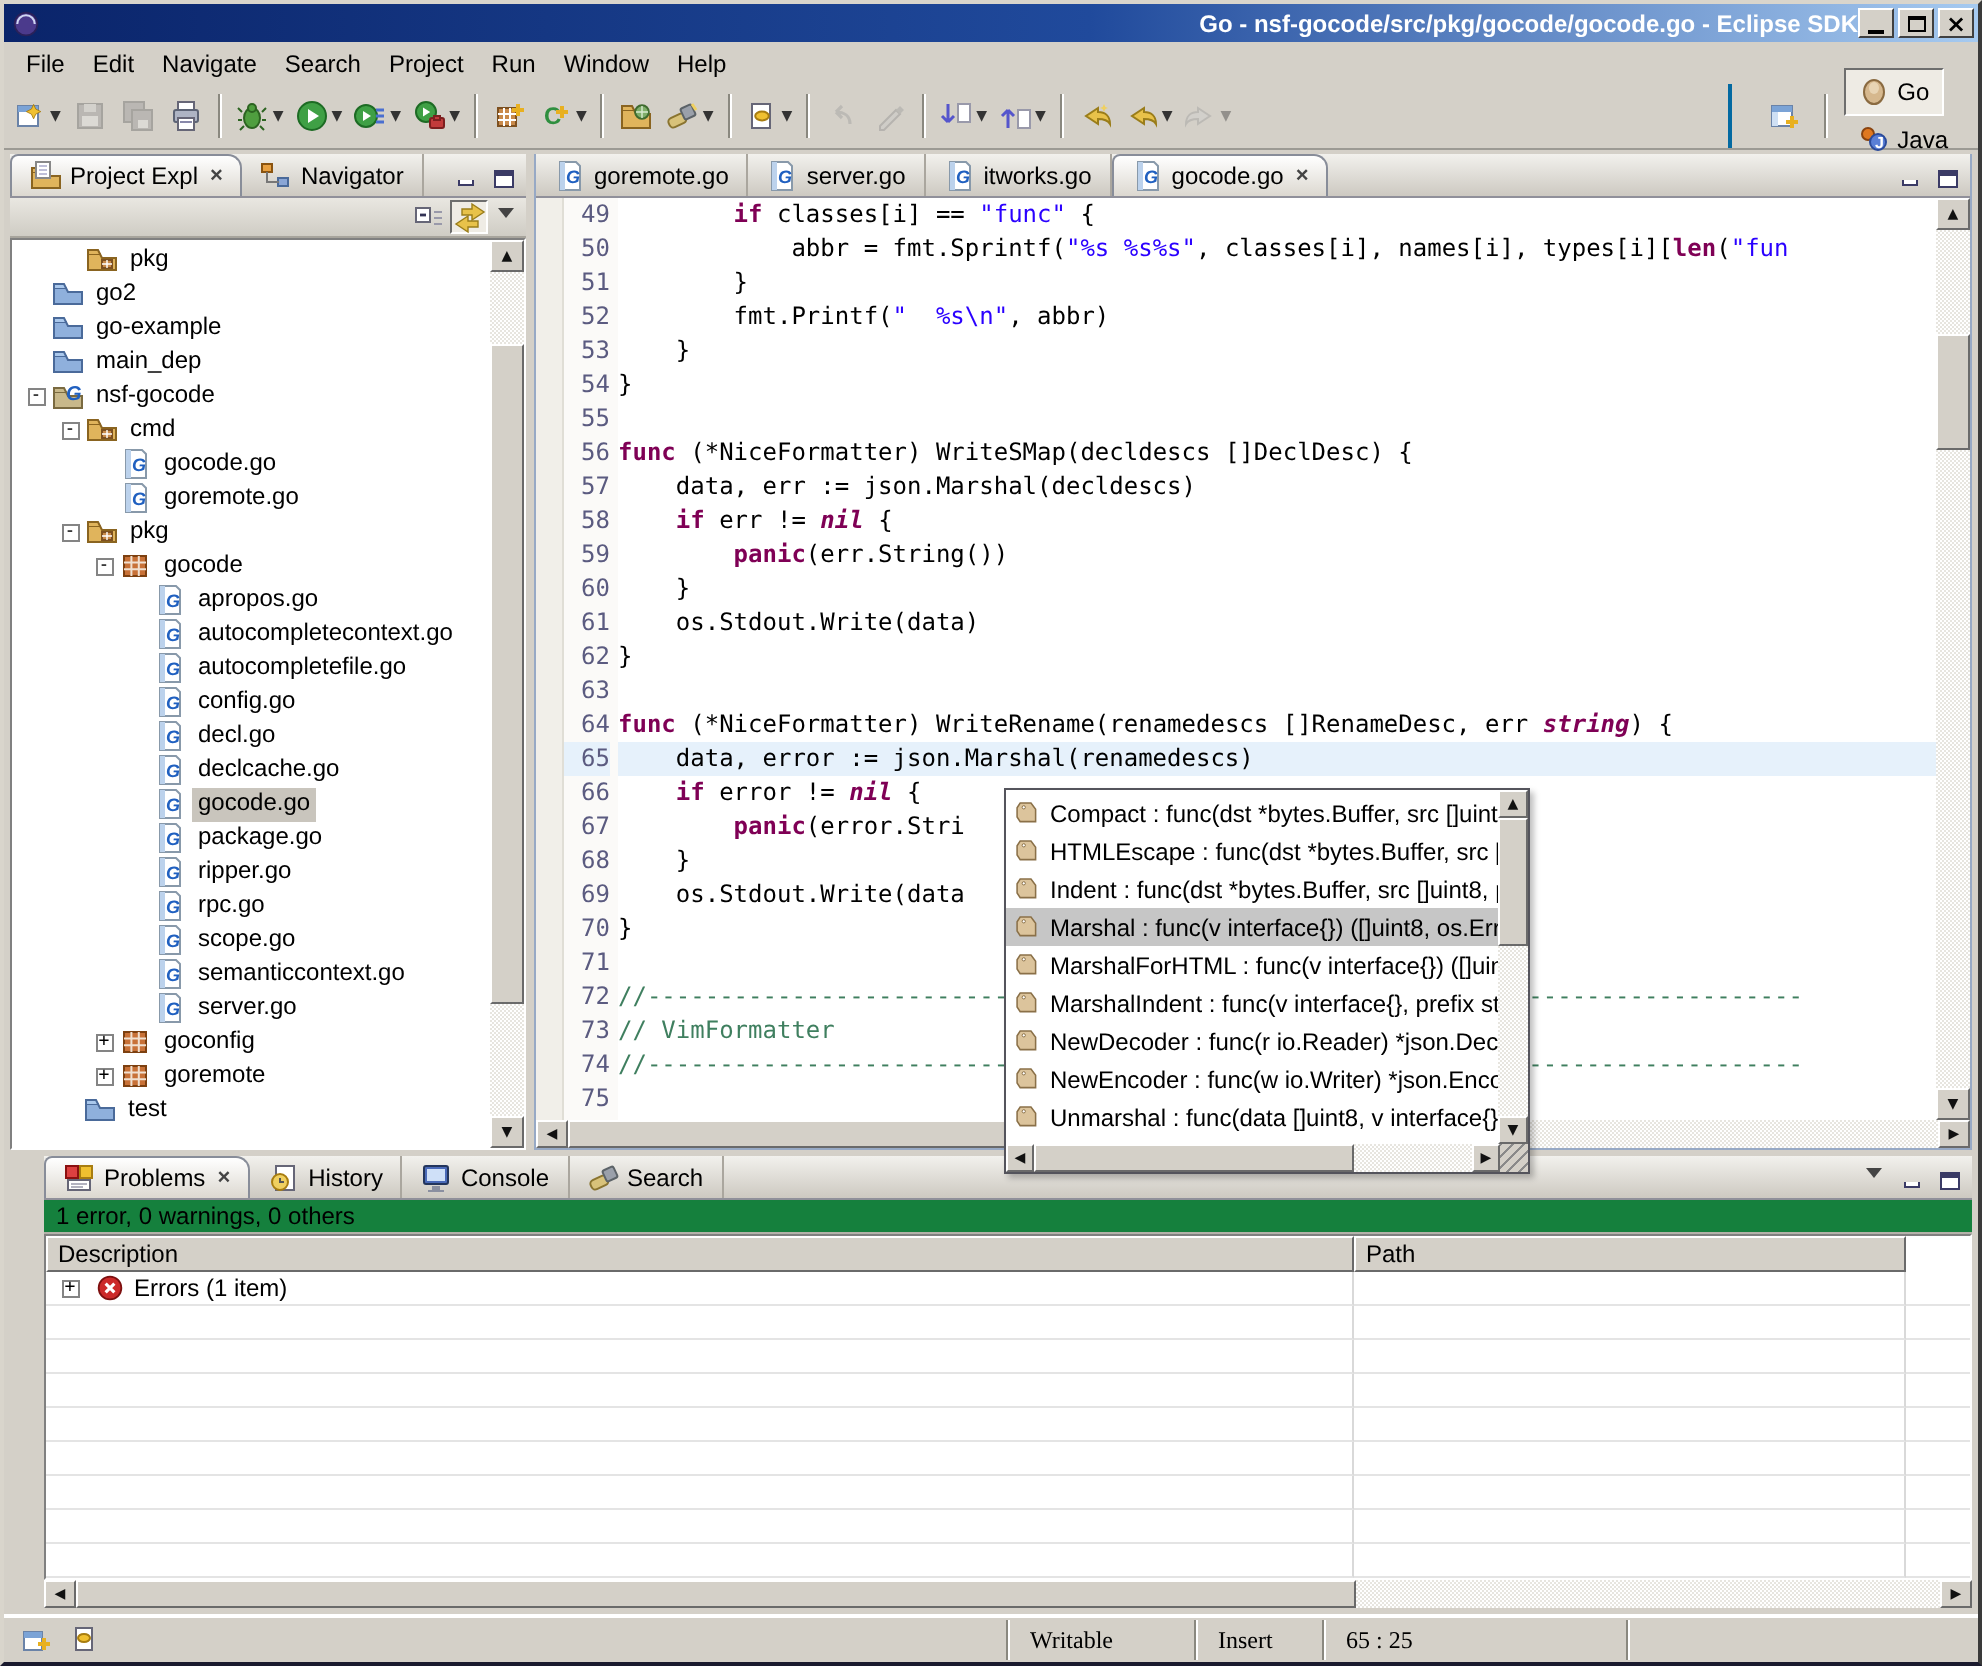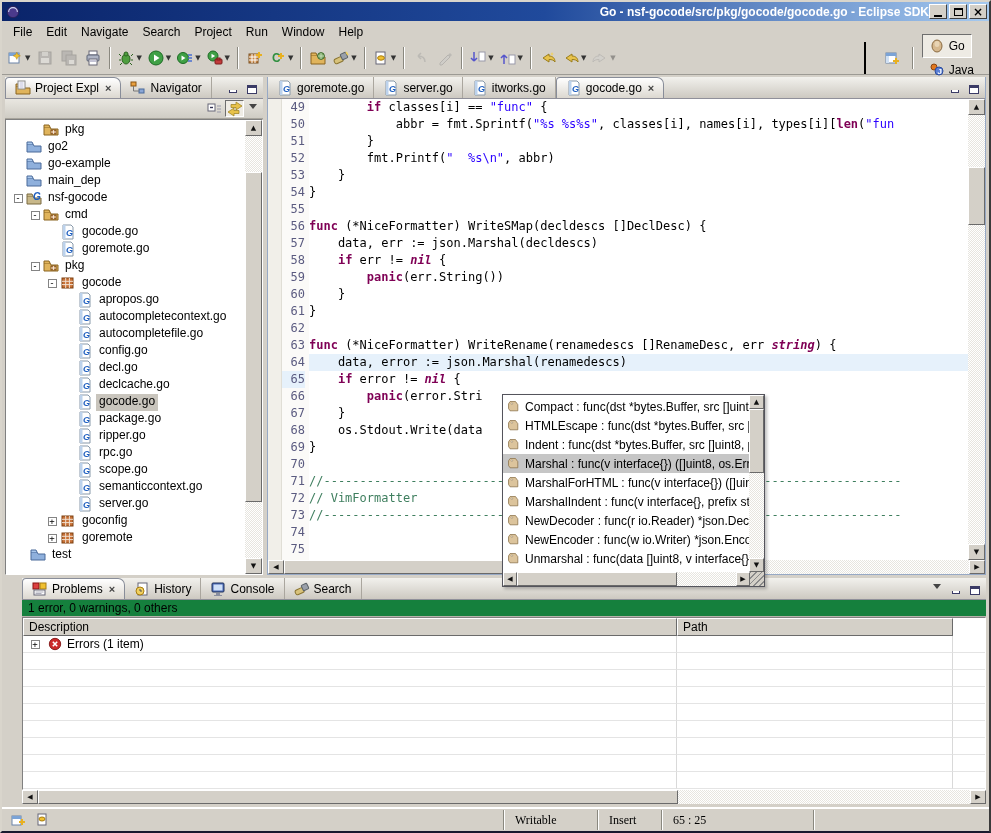--- a/index.html
+++ b/index.html
@@ -33,21 +33,21 @@
   .tb-group { display:flex; align-items:center; }
   .tb-sep { width:2px; height:22px; margin:0 4px; border-left:1px solid #8a887f; border-right:1px solid #fff; }
   .tb-btn { height:24px; min-width:24px; display:flex; align-items:center; justify-content:center;
             background:transparent; border:1px solid transparent; padding:0 2px; }
   .tb-btn.disabled { opacity:.4; filter:grayscale(1); }
   .dd { font-size:7px; color:#333; margin-left:2px; font-family:"DejaVu Sans", sans-serif; }
   .icon { display:inline-flex; width:16px; height:16px; align-items:center; justify-content:center; }
   .icon svg { display:block; }
 
   .persp { display:flex; align-items:center; gap:4px; padding:0 6px 0 14px;
-           border-left:2px solid #000000; height:100%; }
+           border-left:2px solid #0369a1; height:100%; }
   .persp-btn { display:flex; align-items:center; gap:4px; height:24px; padding:0 6px;
                background:transparent; border:1px solid transparent; font-size:12px; }
   .persp-btn.active { background:#eeebe4; border-color:#6e6e6e #fff #fff #6e6e6e; }
 
   
   .main { flex:0 0 500px; display:flex; padding:2px 3px 0 3px; gap:0; }
   .sash { width:4px; }
 
   .panel { display:flex; flex-direction:column; }
   .tabrow { height:22px; flex:0 0 22px; display:flex; align-items:flex-end;
@@ -772,21 +772,21 @@
                 <span class="exp-box">+</span>
               </span>
               <span class="icon">
                 <svg width="16" height="16" viewBox="0 0 16 16" xmlns="http://www.w3.org/2000/svg">
                   <rect x="2" y="3" width="11" height="10" fill="#c87137" stroke="#7d4010"></rect>
                   <path d="M2 6.3h11M2 9.6h11M5.7 3v10M9.4 3v10" stroke="#f0e0d0" stroke-width="1"></path>
                 </svg>
               </span>
               <span class="tree-label">goremote</span>
             </div>
-            <div class="tree-row" style="padding-left: 8px;">
+            <div class="tree-row" style="padding-left: 20px;">
               <span class="expander"></span>
               <span class="icon">
                 <svg width="16" height="16" viewBox="0 0 16 16" xmlns="http://www.w3.org/2000/svg">
                   <path d="M1 5h6l1 2h7v6H1z" fill="#8fb0dc" stroke="#4a6a9a"></path>
                   <path d="M1 5V3h5l1 2" fill="#aac8ec" stroke="#4a6a9a"></path>
                 </svg>
               </span>
               <span class="tree-label">test</span>
             </div>
           </div>
@@ -893,20 +893,21 @@
               <div class="code-line"><span>        }</span></div>
               <div class="code-line"><span>        fmt.Printf(</span><span class="tk-s">"  %s\n"</span><span>, abbr)</span></div>
               <div class="code-line"><span>    }</span></div>
               <div class="code-line"><span>}</span></div>
               <div class="code-line"></div>
               <div class="code-line"><span class="tk-k">func</span><span> (*NiceFormatter) WriteSMap(decldescs []DeclDesc) {</span></div>
               <div class="code-line"><span>    data, err := json.Marshal(decldescs)</span></div>
               <div class="code-line"><span>    </span><span class="tk-k">if</span><span> err != </span><span class="tk-ki">nil</span><span> {</span></div>
               <div class="code-line"><span>        </span><span class="tk-k">panic</span><span>(err.String())</span></div>
               <div class="code-line"><span>    }</span></div>
+              <div class="code-line"><span>    os.Stdout.Write(data)</span></div>
               <div class="code-line"><span>}</span></div>
               <div class="code-line"></div>
               <div class="code-line"><span class="tk-k">func</span><span> (*NiceFormatter) WriteRename(renamedescs []RenameDesc, err </span><span class="tk-ki">string</span><span>) {</span></div>
               <div class="code-line current"><span>    data, error := json.Marshal(renamedescs)</span></div>
               <div class="code-line"><span>    </span><span class="tk-k">if</span><span> error != </span><span class="tk-ki">nil</span><span> {</span></div>
               <div class="code-line"><span>        </span><span class="tk-k">panic</span><span>(error.Stri</span></div>
               <div class="code-line"><span>    }</span></div>
               <div class="code-line"><span>    os.Stdout.Write(data</span></div>
               <div class="code-line"><span>}</span></div>
               <div class="code-line"></div>

